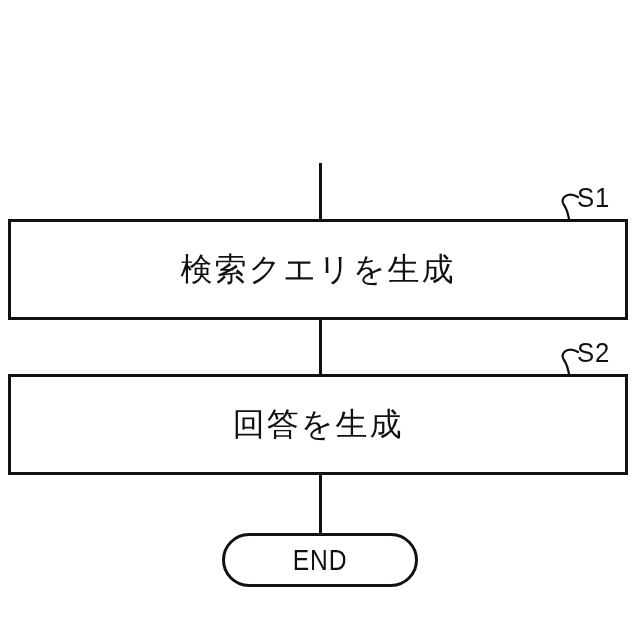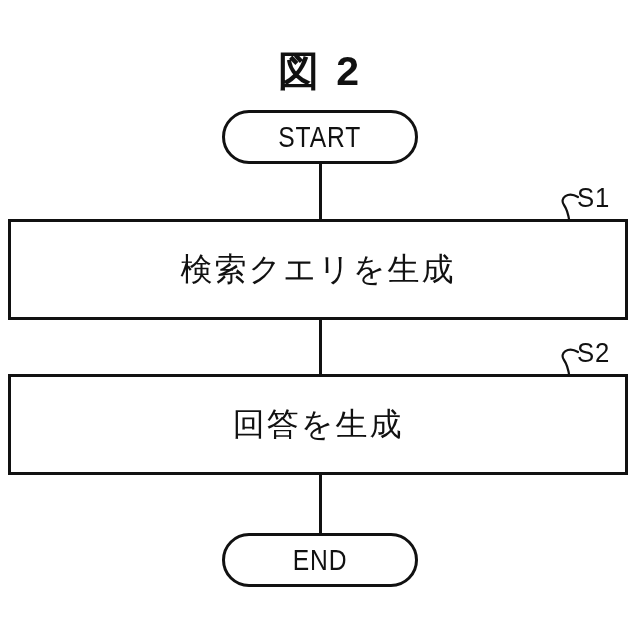--- a/index.html
+++ b/index.html
@@ -96,25 +96,21 @@
     stroke: var(--line);
     stroke-width: 2.2;
     stroke-linecap: round;
   }
 </style>
 </head>
 <body>
 
 <div class="canvas">
 
-  <div class="figure-title">図 2</div>
 
-  <div class="terminal start">
-    <span class="t-label">START</span>
-  </div>
 
   <div class="connector c1"></div>
 
   <div class="process step1">
     <span class="p-label">検索クエリを生成</span>
   </div>
 
   <svg class="leader-hook hook1" viewBox="0 0 26 30">
     <path d="M 25 5 C 15 -1 6 6 11 13 C 13.5 16.5 15.5 23 16.5 30"></path>
   </svg>

